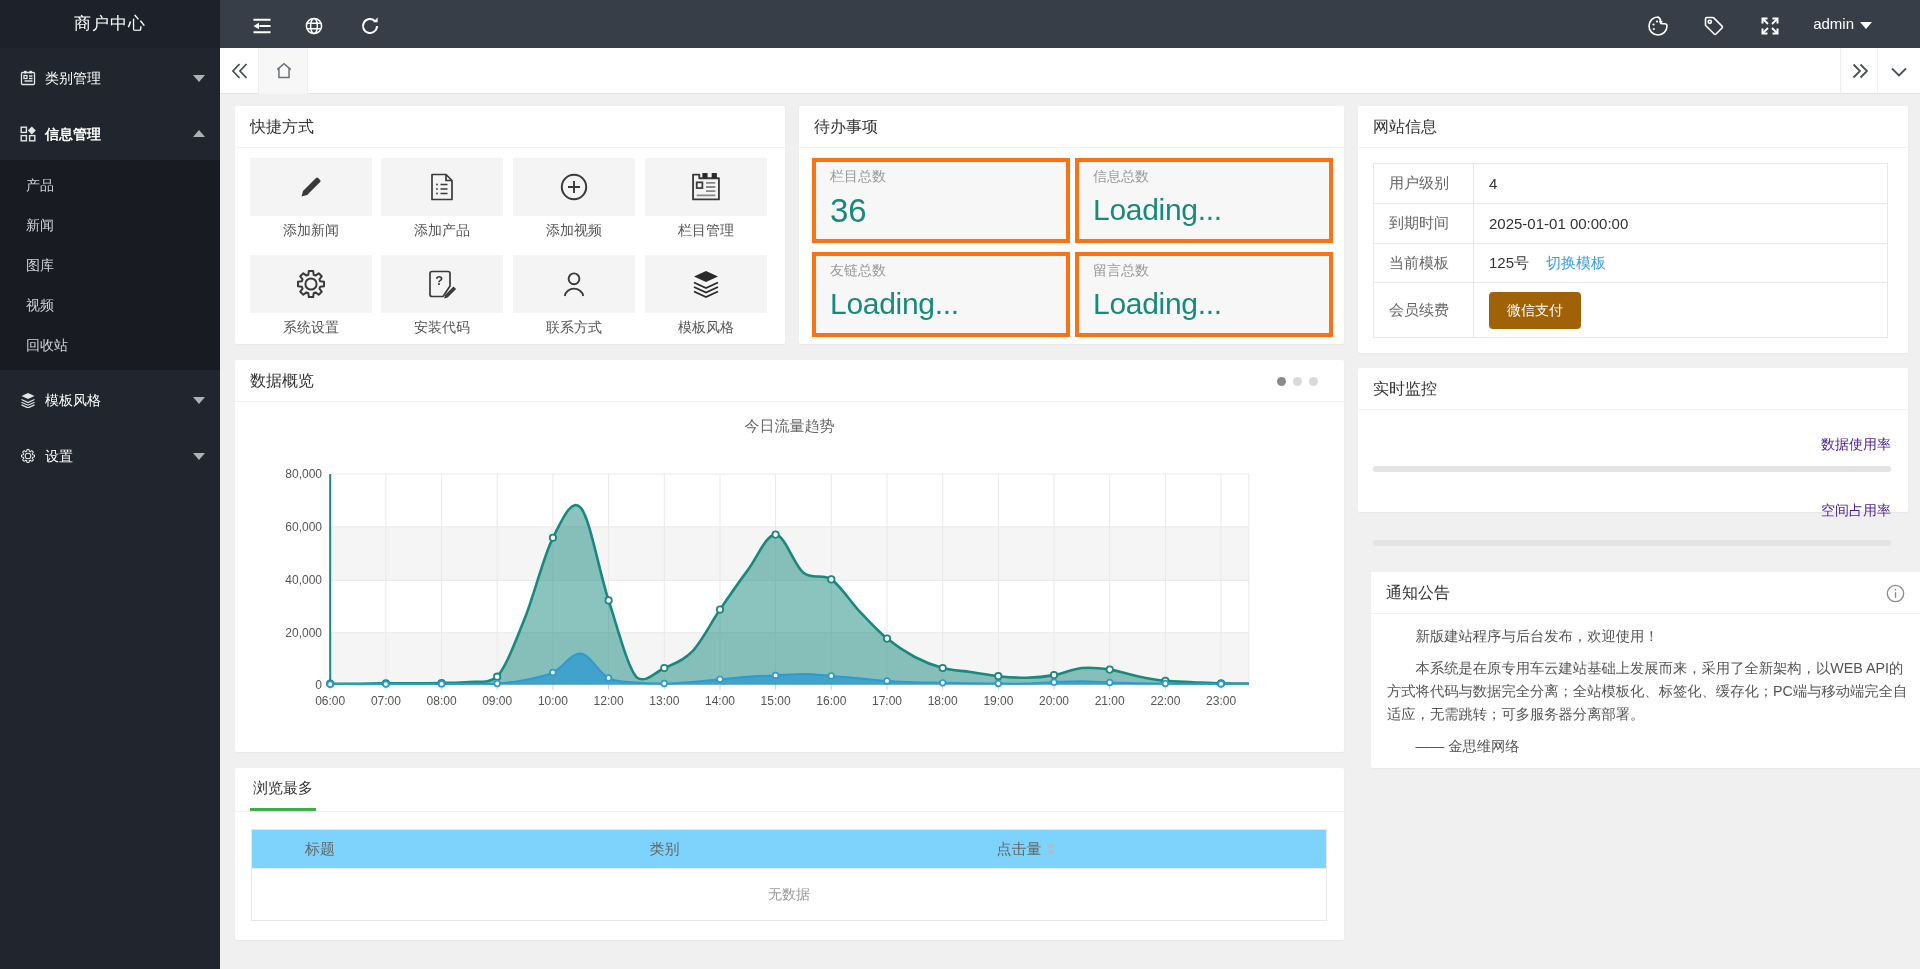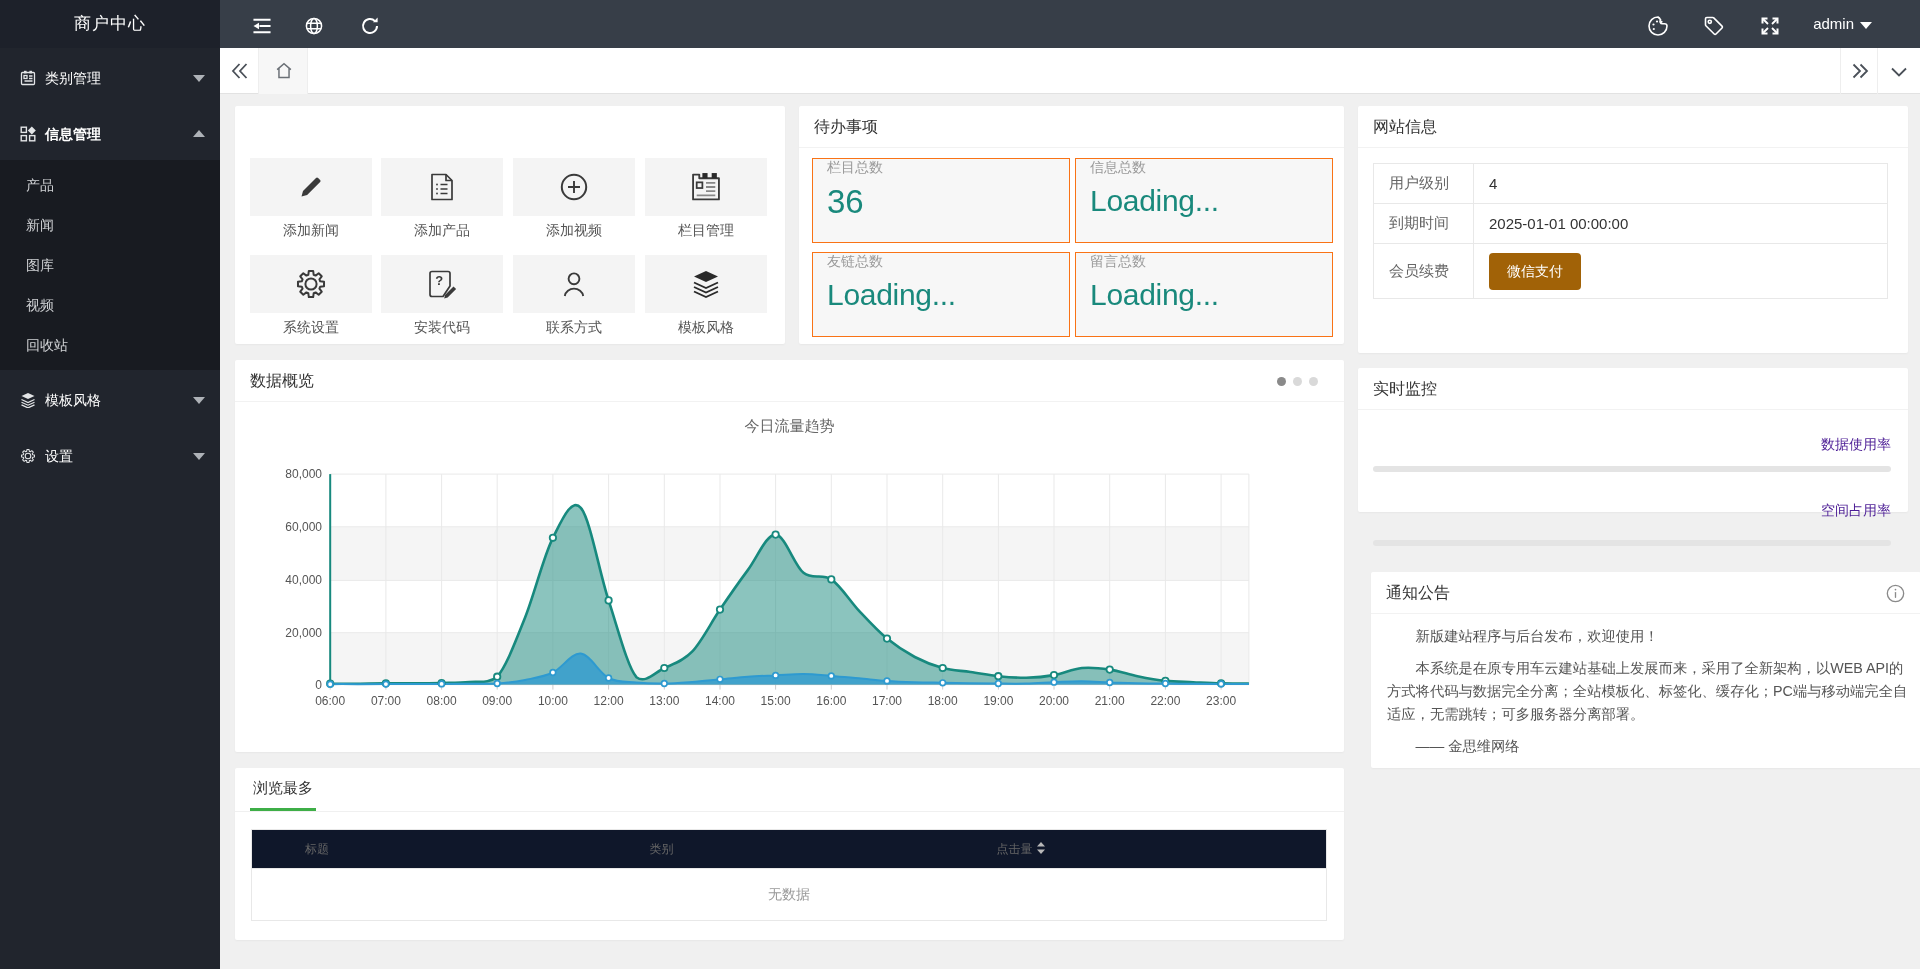--- a/index.html
+++ b/index.html
@@ -29,42 +29,42 @@
 #tbtn-r2{position:absolute;right:0;top:0;width:42px;height:46px;}
 
 .card{position:absolute;background:#fff;border-radius:2px;box-shadow:0 1px 2px rgba(0,0,0,0.04);}
 .card-h{position:relative;height:42px;line-height:42px;padding-left:15px;font-size:16px;color:#333;border-bottom:1px solid #f2f2f2;}
 
 .sc-item{position:absolute;width:122px;text-align:center;}
 .sc-box{width:122px;height:58px;background:#f4f4f4;position:relative;}
 .sc-box svg{position:absolute;left:50%;top:50%;transform:translate(-50%,-50%);}
 .sc-lbl{margin-top:3px;line-height:22px;font-size:14px;color:#555;}
 
-.stat{position:absolute;background:#f7f7f7;border:1px solid #f97316;width:258px;height:85px;padding:0 14px;}
+.stat{position:absolute;background:#f7f7f7;border:4px solid #f97316;width:258px;height:85px;padding:6px 14px;}
 .stat .s-lbl{font-size:14px;color:#999;}
 .stat .s-val{margin-top:6px;font-size:33px;color:#19897c;}
 .stat .s-val.ld{font-size:30px;letter-spacing:-0.3px;line-height:36px;}
 
 table.info{border-collapse:collapse;position:absolute;left:15px;top:57px;width:515px;}
 table.info td{border:1px solid #e8e8e8;font-size:15px;padding-left:15px;}
 table.info td.k{color:#666;width:100px;}
 table.info td.v{color:#333;}
 a.link{color:#3d9ae0;text-decoration:none;}
 .btn-wx{display:inline-block;width:92px;height:37px;line-height:37px;text-align:center;background:#a16207;color:#fff;font-size:14px;border-radius:4px;}
 
 .mon-lbl{position:absolute;right:17px;font-size:14px;color:#4c1d95;}
 .mon-bar{position:absolute;left:15px;right:17px;height:6px;border-radius:3px;background:#e4e4e4;}
 
 #notice-body{position:absolute;left:16px;right:18px;top:53px;font-size:14.3px;line-height:23px;color:#555;white-space:nowrap;}
 #notice-body p{text-indent:2em;margin-bottom:9px;}
 
 #mv-tab{position:absolute;left:15px;top:0;height:43px;line-height:40px;font-size:15px;color:#333;border-bottom:3px solid #3eae47;padding:0 3px;}
 #mv-hline{position:absolute;left:0;top:43px;width:1109px;height:1px;background:#f0f0f0;}
 table.mv{border-collapse:collapse;position:absolute;left:16px;top:61px;width:1076px;border:1px solid #e8e8e8;}
-table.mv th{background:#0f172a;border-bottom:1px solid #e8e8e8;height:39px;font-weight:normal;font-size:12px;color:#666;text-align:left;}
+table.mv th{background:#7dd3fc;border-bottom:1px solid #e8e8e8;height:39px;font-weight:normal;font-size:15px;color:#666;text-align:left;}
 table.mv td{height:52px;text-align:center;font-size:14px;color:#999;}
 
 #dots span{display:inline-block;width:9px;height:9px;border-radius:50%;background:#d9d9d9;margin-left:7px;}
 #dots span.on{background:#8a8a8a;}
 </style>
 </head>
 <body>
 
 <div class="abs" id="topbar">
   <svg class="tb-ico" style="left:30px" viewBox="0 0 24 24" fill="none" stroke="#fff" stroke-width="2.1">
@@ -164,20 +164,21 @@
 <div class="menu-item" style="top:428px">
   <svg class="mi-ico" viewBox="0 0 24 24" fill="none" stroke="#e3e5e7" stroke-width="1.8">
       <path d="M10.39,2.33L13.61,2.33L14.02,5.09L15.45,5.68L17.70,4.03L19.97,6.30L18.32,8.55L18.91,9.98L21.67,10.39L21.67,13.61L18.91,14.02L18.32,15.45L19.97,17.70L17.70,19.97L15.45,18.32L14.02,18.91L13.61,21.67L10.39,21.67L9.98,18.91L8.55,18.32L6.30,19.97L4.03,17.70L5.68,15.45L5.09,14.02L2.33,13.61L2.33,10.39L5.09,9.98L5.68,8.55L4.03,6.30L6.30,4.03L8.55,5.68L9.98,5.09Z" stroke-linejoin="round" stroke-width="1.6"></path>
       <circle cx="12" cy="12" r="4.2" stroke-width="1.6"></circle>
     </svg>
   <span class="mi-txt">设置</span>
     <span class="caret-d"></span>
 </div>
 
 <div class="card" style="left:235px;top:106px;width:550px;height:238px;">
+  <div class="card-h">快捷方式</div>
   <div class="sc-item" style="left:15px;top:52px">
       <div class="sc-box">
         <svg width="26" height="26" viewBox="0 0 26 26">
           <path d="M3.5 22.5l1.5-5.6 13-13a1.5 1.5 0 0 1 2.1 0l2 2a1.5 1.5 0 0 1 0 2.1l-13 13z" fill="#3a3a3a"></path>
         </svg>
       </div>
       <div class="sc-lbl">添加新闻</div>
     </div>
   <div class="sc-item" style="left:146px;top:52px">
       <div class="sc-box">
@@ -276,20 +277,24 @@
   <div class="card-h">网站信息</div>
   <table class="info">
     <tbody>
         <tr style="height:40px">
           <td class="k">用户级别</td>
           <td class="v">4</td>
         </tr>
     <tr style="height:40px">
           <td class="k">到期时间</td>
           <td class="v">2025-01-01 00:00:00</td>
+        </tr>
+    <tr style="height:39px">
+          <td class="k">当前模板</td>
+          <td class="v">125号<a class="link" style="margin-left:17px">切换模板</a></td>
         </tr>
     <tr style="height:55px">
           <td class="k">会员续费</td>
           <td class="v"><span class="btn-wx">微信支付</span></td>
         </tr>
   </tbody>
     </table>
 </div>
 
 <div class="card" style="left:235px;top:360px;width:1109px;height:392px;">

